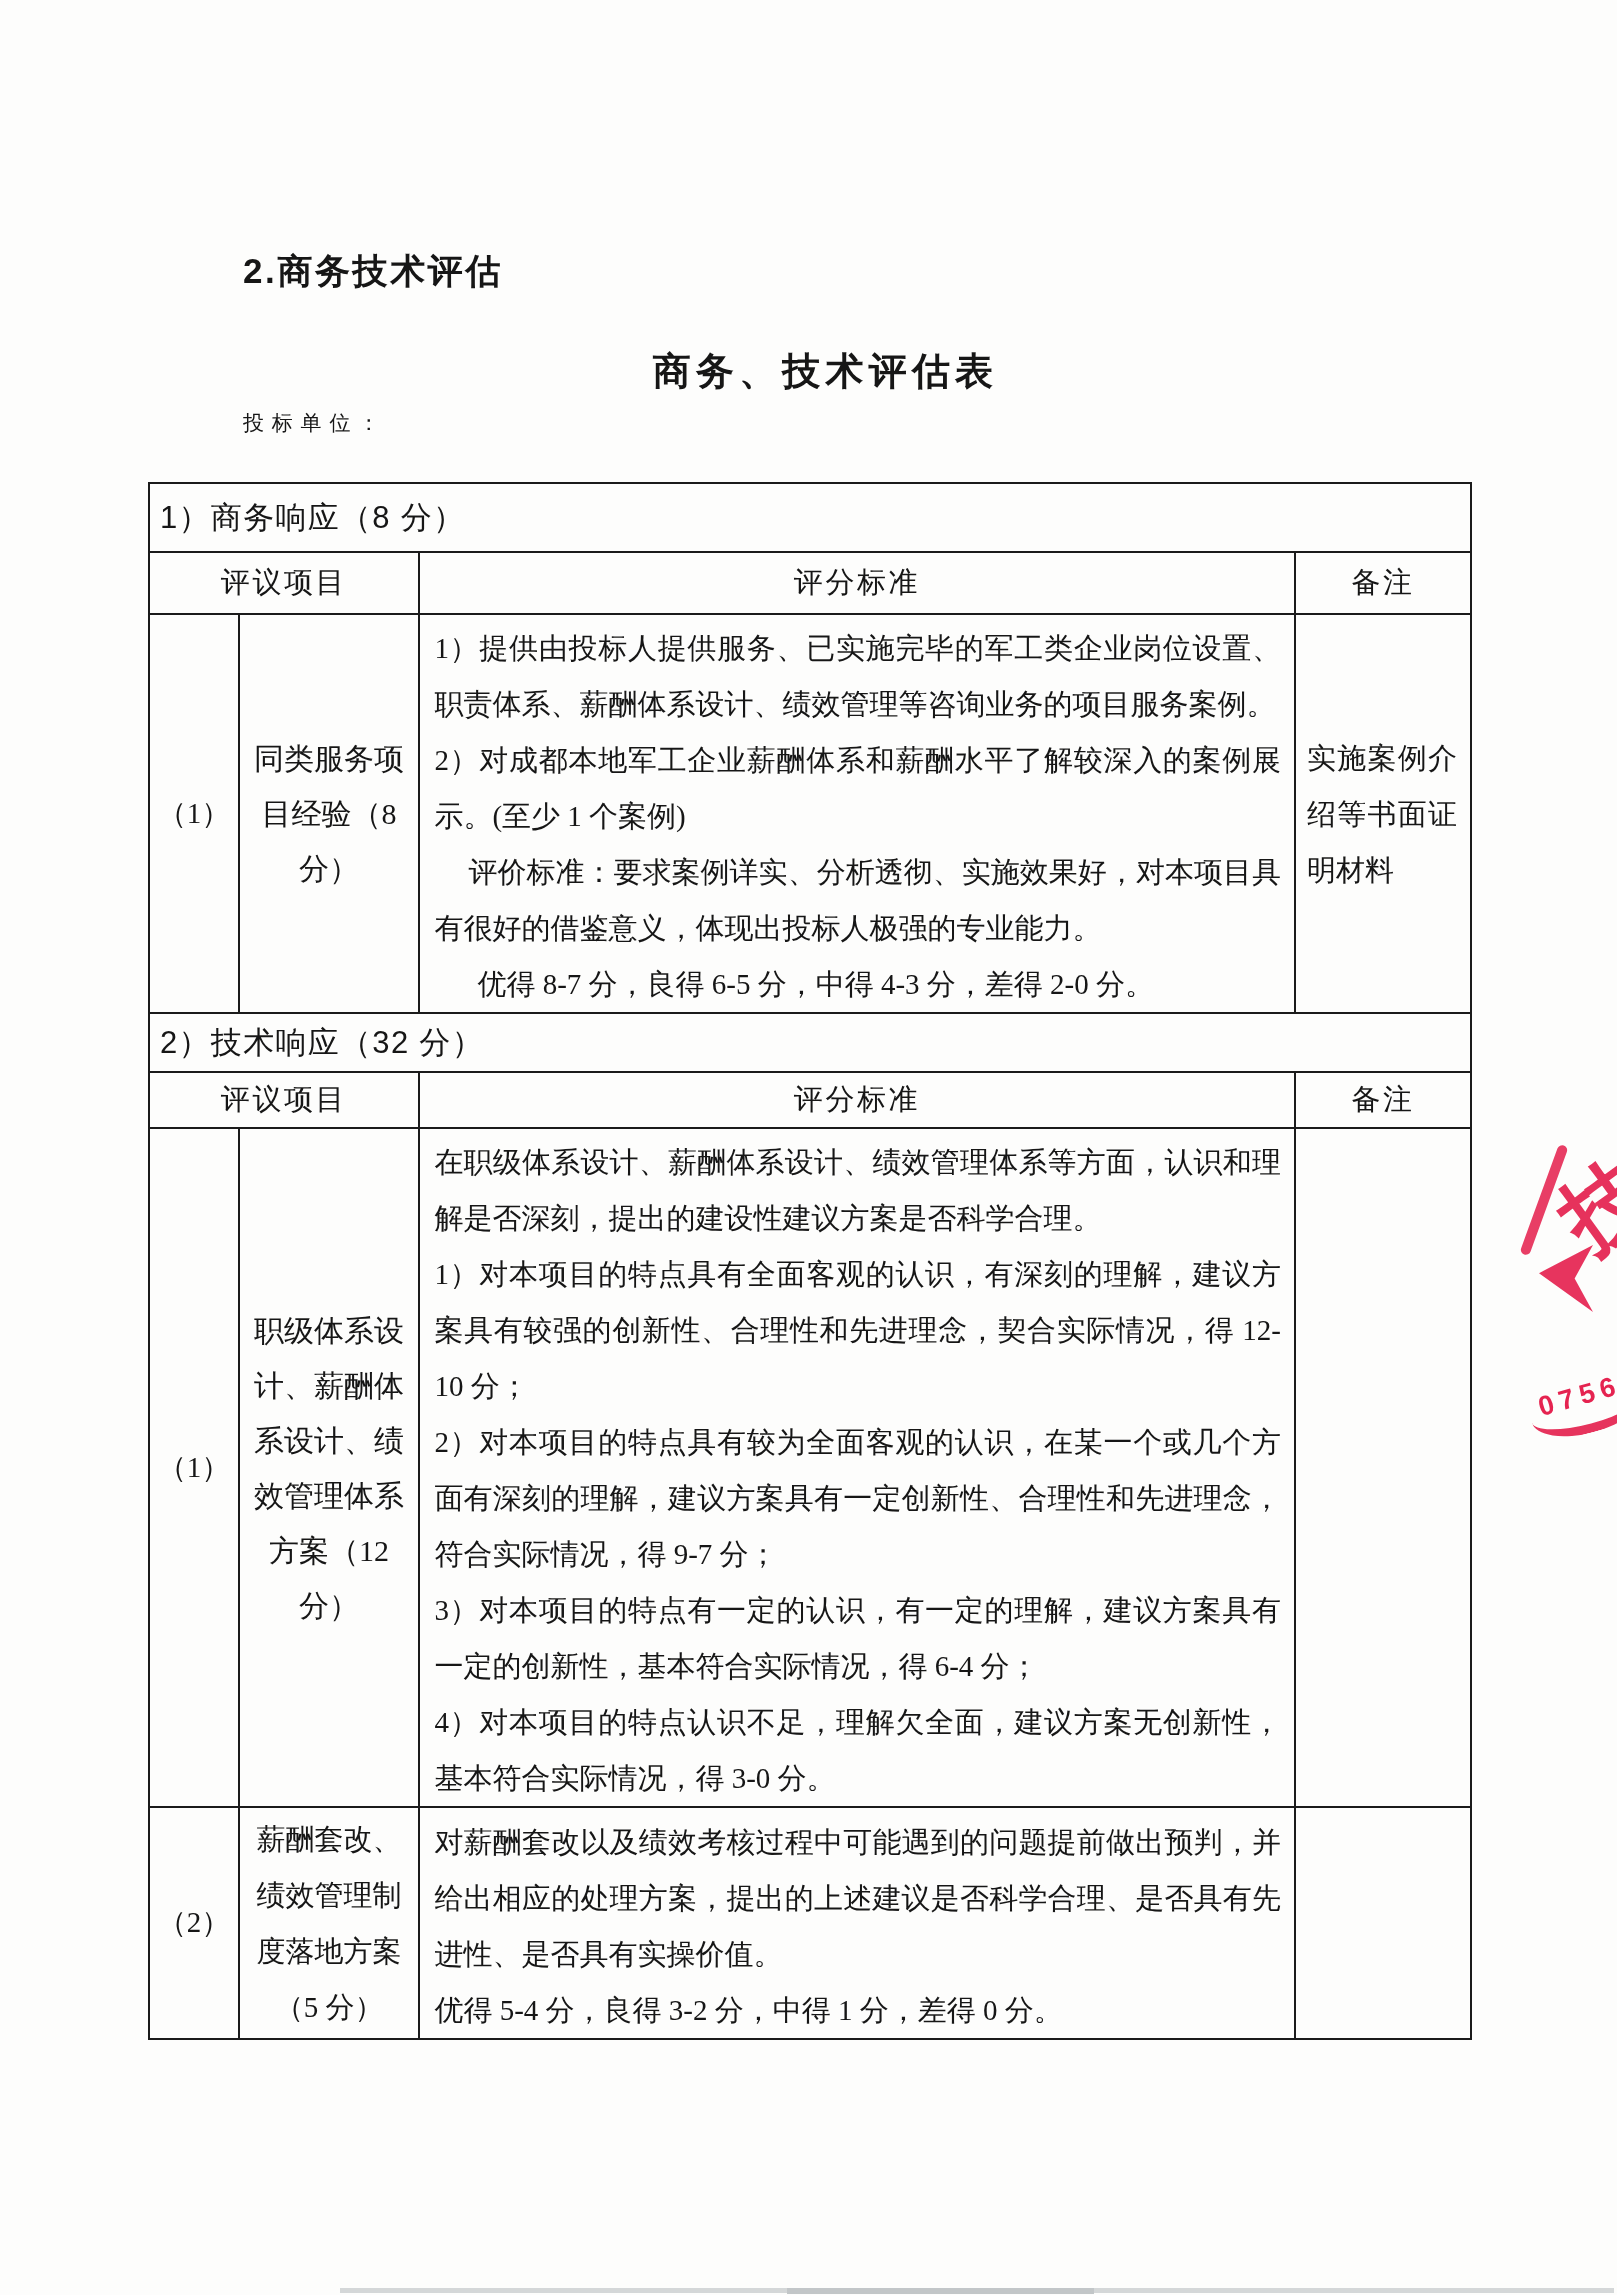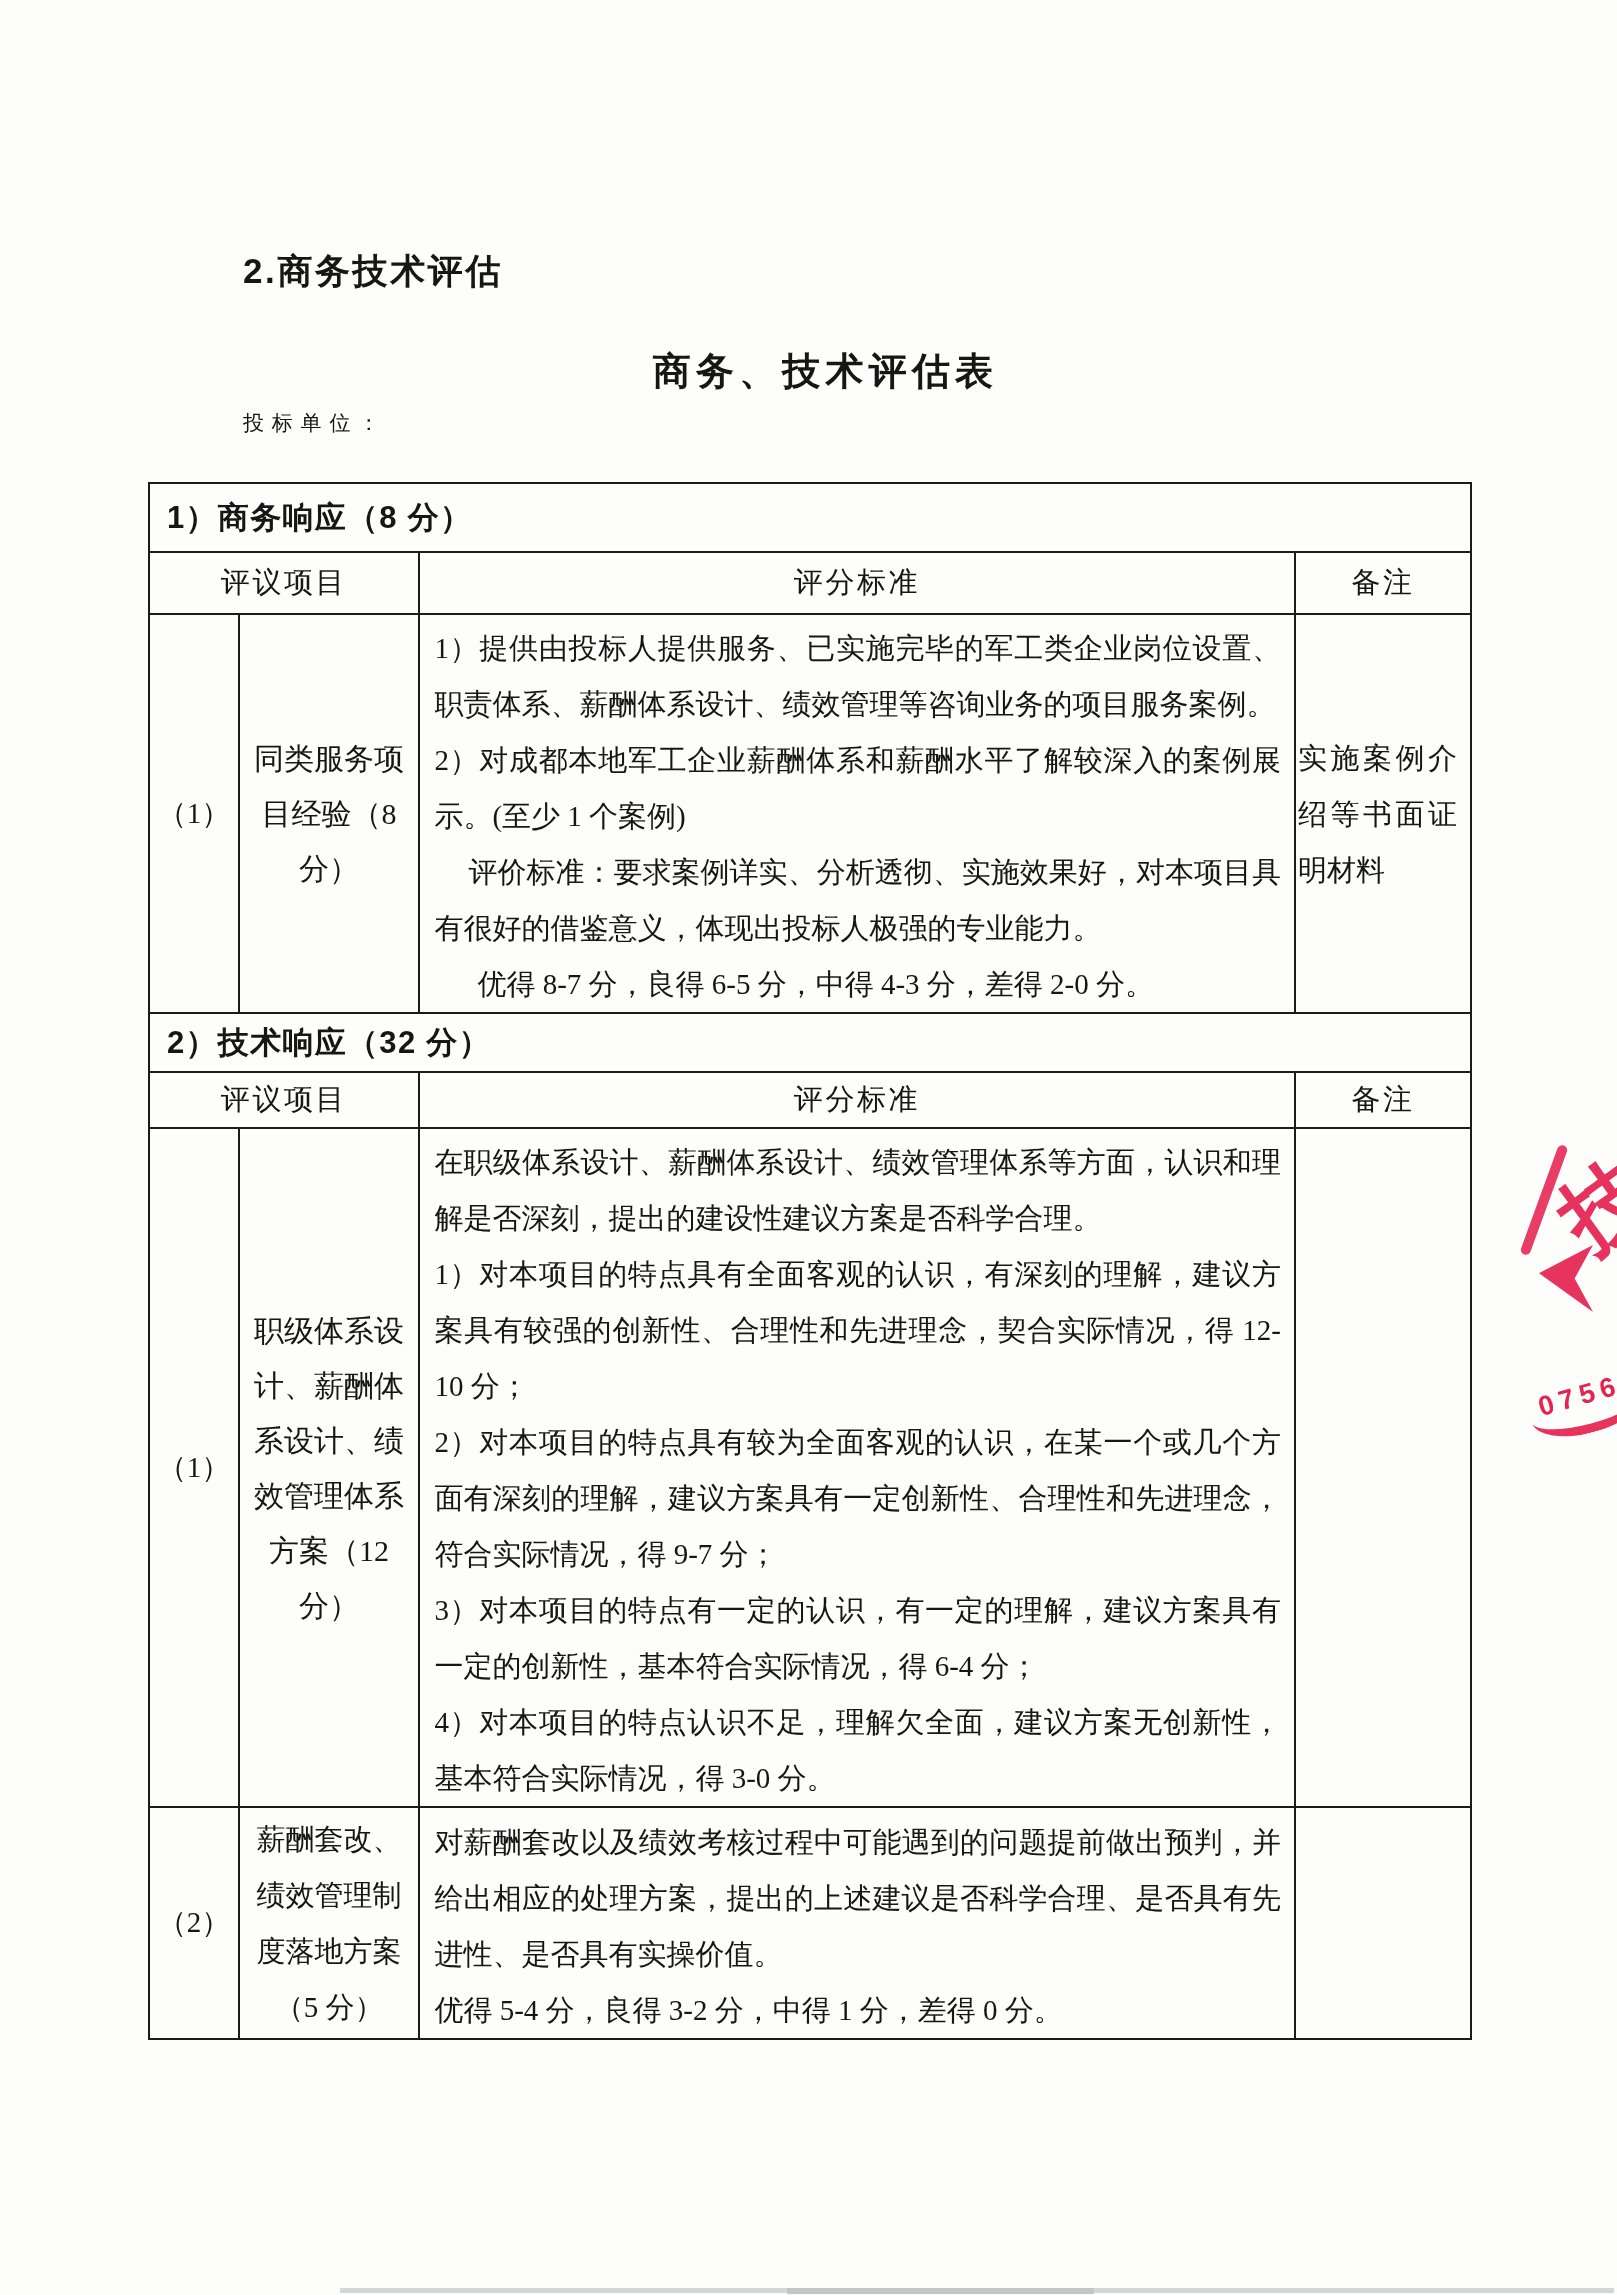--- a/index.html
+++ b/index.html
@@ -45,22 +45,22 @@
   tr.r-sec1{height:69px;}
   tr.r-head{height:62px;}
   tr.r-biz{height:389px;}
   tr.r-sec2{height:59px;border-radius:24px;}
   tr.r-head2{height:56px;}
   tr.r-tech1{height:674px;}
   tr.r-tech2{height:222px;}
 
   td.sec{
     font-family:"Liberation Sans", sans-serif;
-    font-weight:bold;font-size:31px;
-    padding-left:17px;letter-spacing:1.3px;
+    font-weight:normal;font-size:31px;
+    padding-left:10px;letter-spacing:1.3px;
     vertical-align:middle;
     margin-left:12px;
   }
   td.colhead{
     text-align:center;vertical-align:middle;
     font-size:29px;letter-spacing:2.6px;
   }
   td.idx{
     text-align:center;vertical-align:middle;font-size:29px;
   }
@@ -71,21 +71,21 @@
   }
   tr.r-tech2 td.item{line-height:56px;font-size:29px;}
   td.crit{
     vertical-align:top;
     padding:5.2px 13px 0 14.4px;
     margin-top:36px;
   }
   td.note{
     vertical-align:middle;
     font-size:29px;line-height:56px;
-    padding:0 13px 0 2px;
+    padding:0 13px 0 11px;
     text-align:justify;
   }
   .para{
     font-size:29px;line-height:56px;
     text-align:justify;
   }
   .ind-1{text-indent:34px;}
   .ind-2{text-indent:43px;}
 
   

